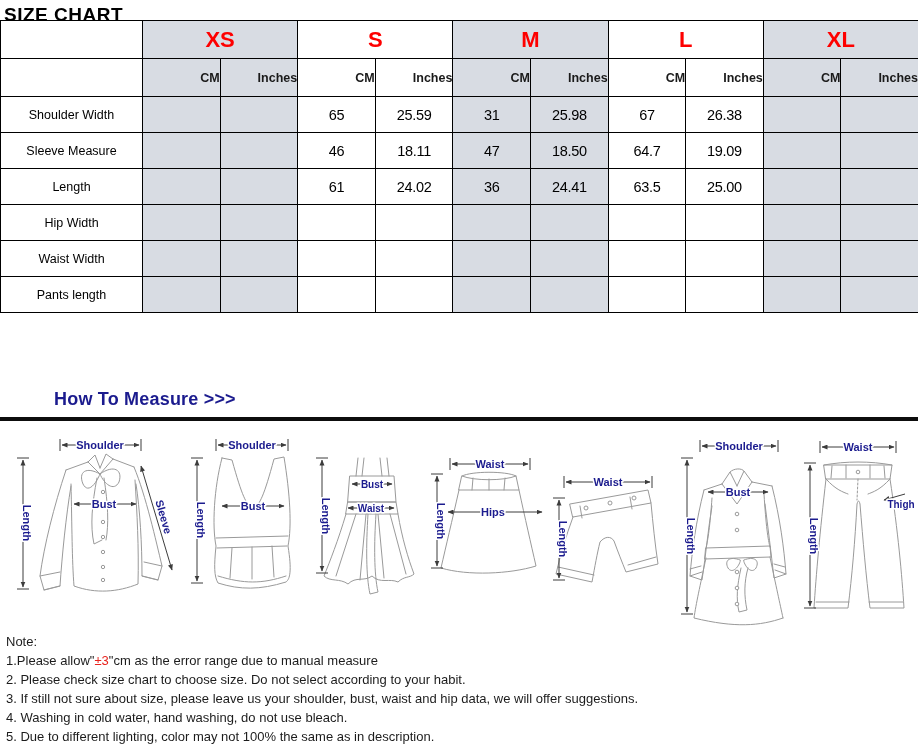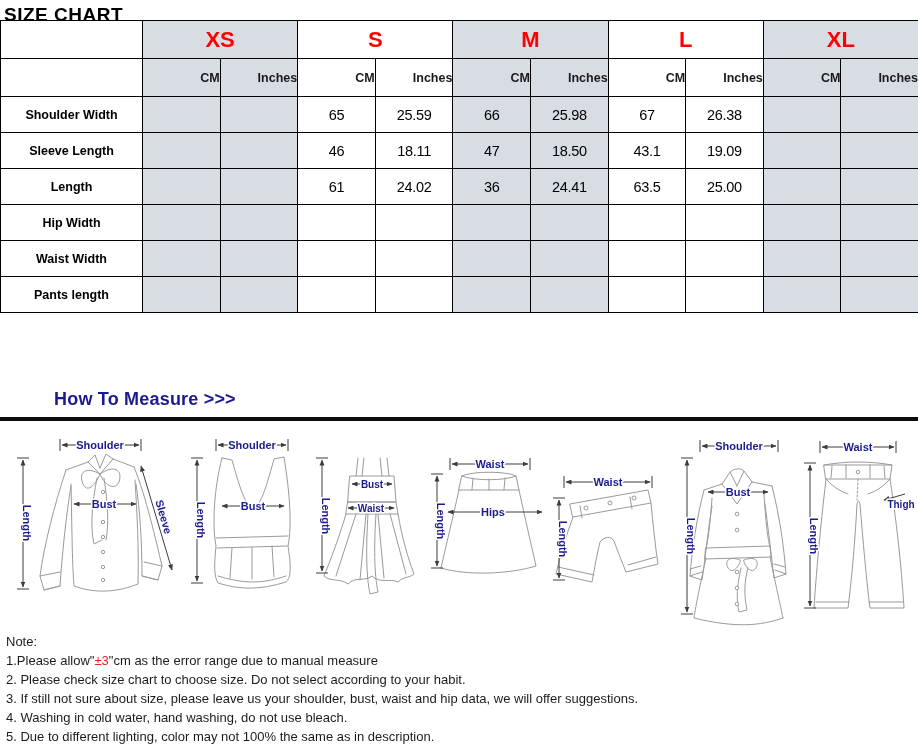--- a/index.html
+++ b/index.html
@@ -10,21 +10,21 @@
   .title{position:absolute;top:4px;left:4px;width:910px;
          font-size:19px;font-weight:bold;letter-spacing:.5px;}
 
   
   table.size{position:absolute;top:20px;left:0;width:918px;border-collapse:collapse;table-layout:fixed;}
   table.size th,table.size td{border:1px solid #000;padding:0;text-align:center;vertical-align:middle;
          font-weight:normal;background:#fff;overflow:hidden;}
   table.size .gray{background:#d8dce3;}
   tr.sizerow th{height:37px;font-size:22px;font-weight:bold;color:#fe0000;}
   tr.unitrow th{height:37px;font-size:12.5px;font-weight:bold;color:#1a1a1a;text-align:right;}
-  tr.datarow th{height:35px;font-size:12.5px;font-weight:bold;margin-left:44px;}
+  tr.datarow th{height:35px;font-size:12.5px;font-weight:normal;margin-left:44px;}
   tr.datarow td{font-size:14.5px;letter-spacing:-0.3px;}
 
   
   .measure-heading{position:absolute;top:389px;left:10px;font-size:18px;font-weight:bold;
                    color:#1b1b8e;letter-spacing:.2px;margin-left:44px;}
   .rule{position:absolute;top:417px;left:0;width:918px;height:4px;background:#0d0d0d;}
 
   
   svg.sketches{position:absolute;top:426px;left:0;}
   .g{stroke:#9a9a9a;fill:none;stroke-width:1;stroke-linejoin:round;stroke-linecap:round;}
@@ -80,36 +80,36 @@
       <th>Inches</th>
       <th class="gray">CM</th>
       <th class="gray">Inches</th>
     </tr>
     <tr class="datarow">
       <th>Shoulder Width</th>
       <td class="gray"></td>
       <td class="gray"></td>
       <td>65</td>
       <td>25.59</td>
-      <td class="gray">66</td>
+      <td class="gray">31</td>
       <td class="gray">25.98</td>
       <td>67</td>
       <td>26.38</td>
       <td class="gray"></td>
       <td class="gray"></td>
     </tr>
     <tr class="datarow">
-      <th>Sleeve Length</th>
+      <th>Sleeve Measure</th>
       <td class="gray"></td>
       <td class="gray"></td>
       <td>46</td>
       <td>18.11</td>
       <td class="gray">47</td>
       <td class="gray">18.50</td>
-      <td>43.1</td>
+      <td>64.7</td>
       <td>19.09</td>
       <td class="gray"></td>
       <td class="gray"></td>
     </tr>
     <tr class="datarow">
       <th>Length</th>
       <td class="gray"></td>
       <td class="gray"></td>
       <td>61</td>
       <td>24.02</td>

